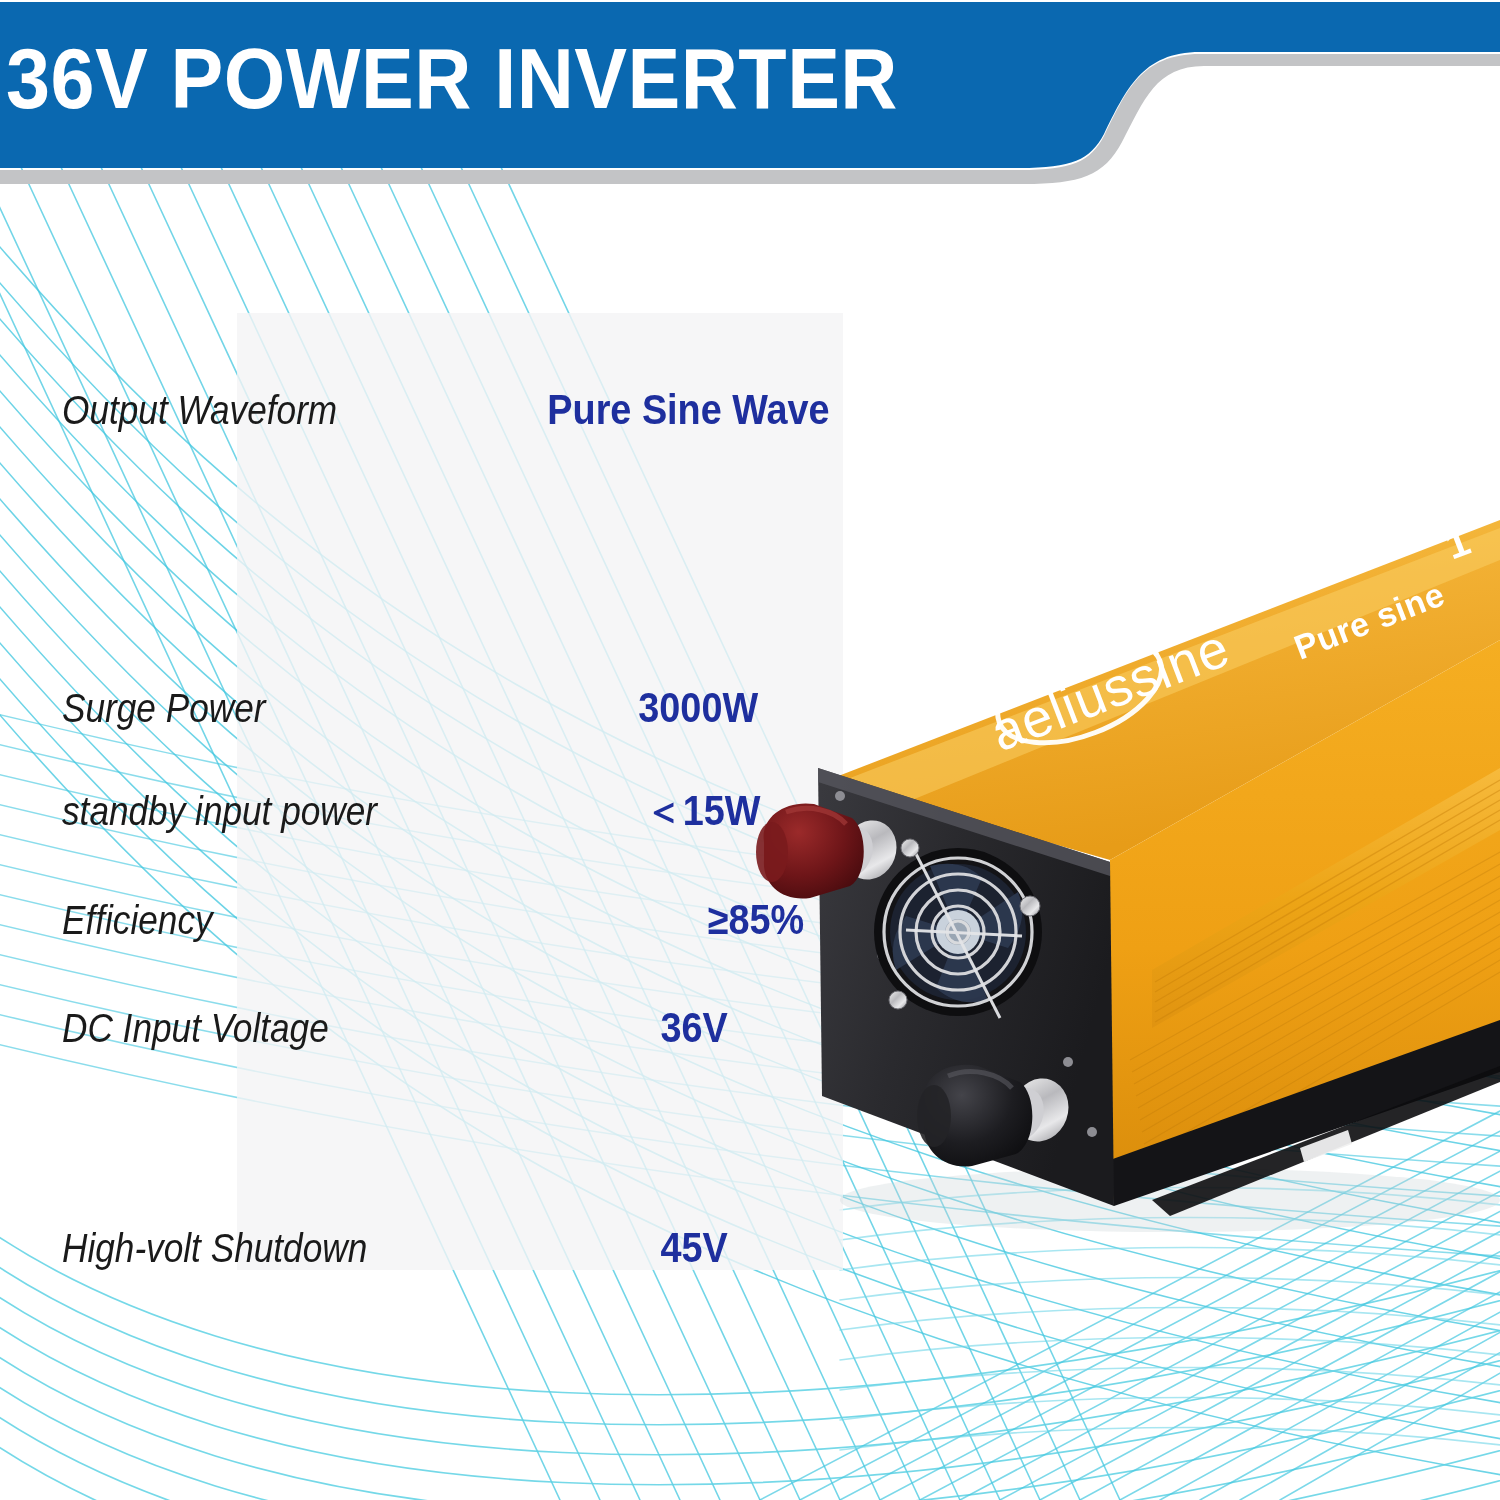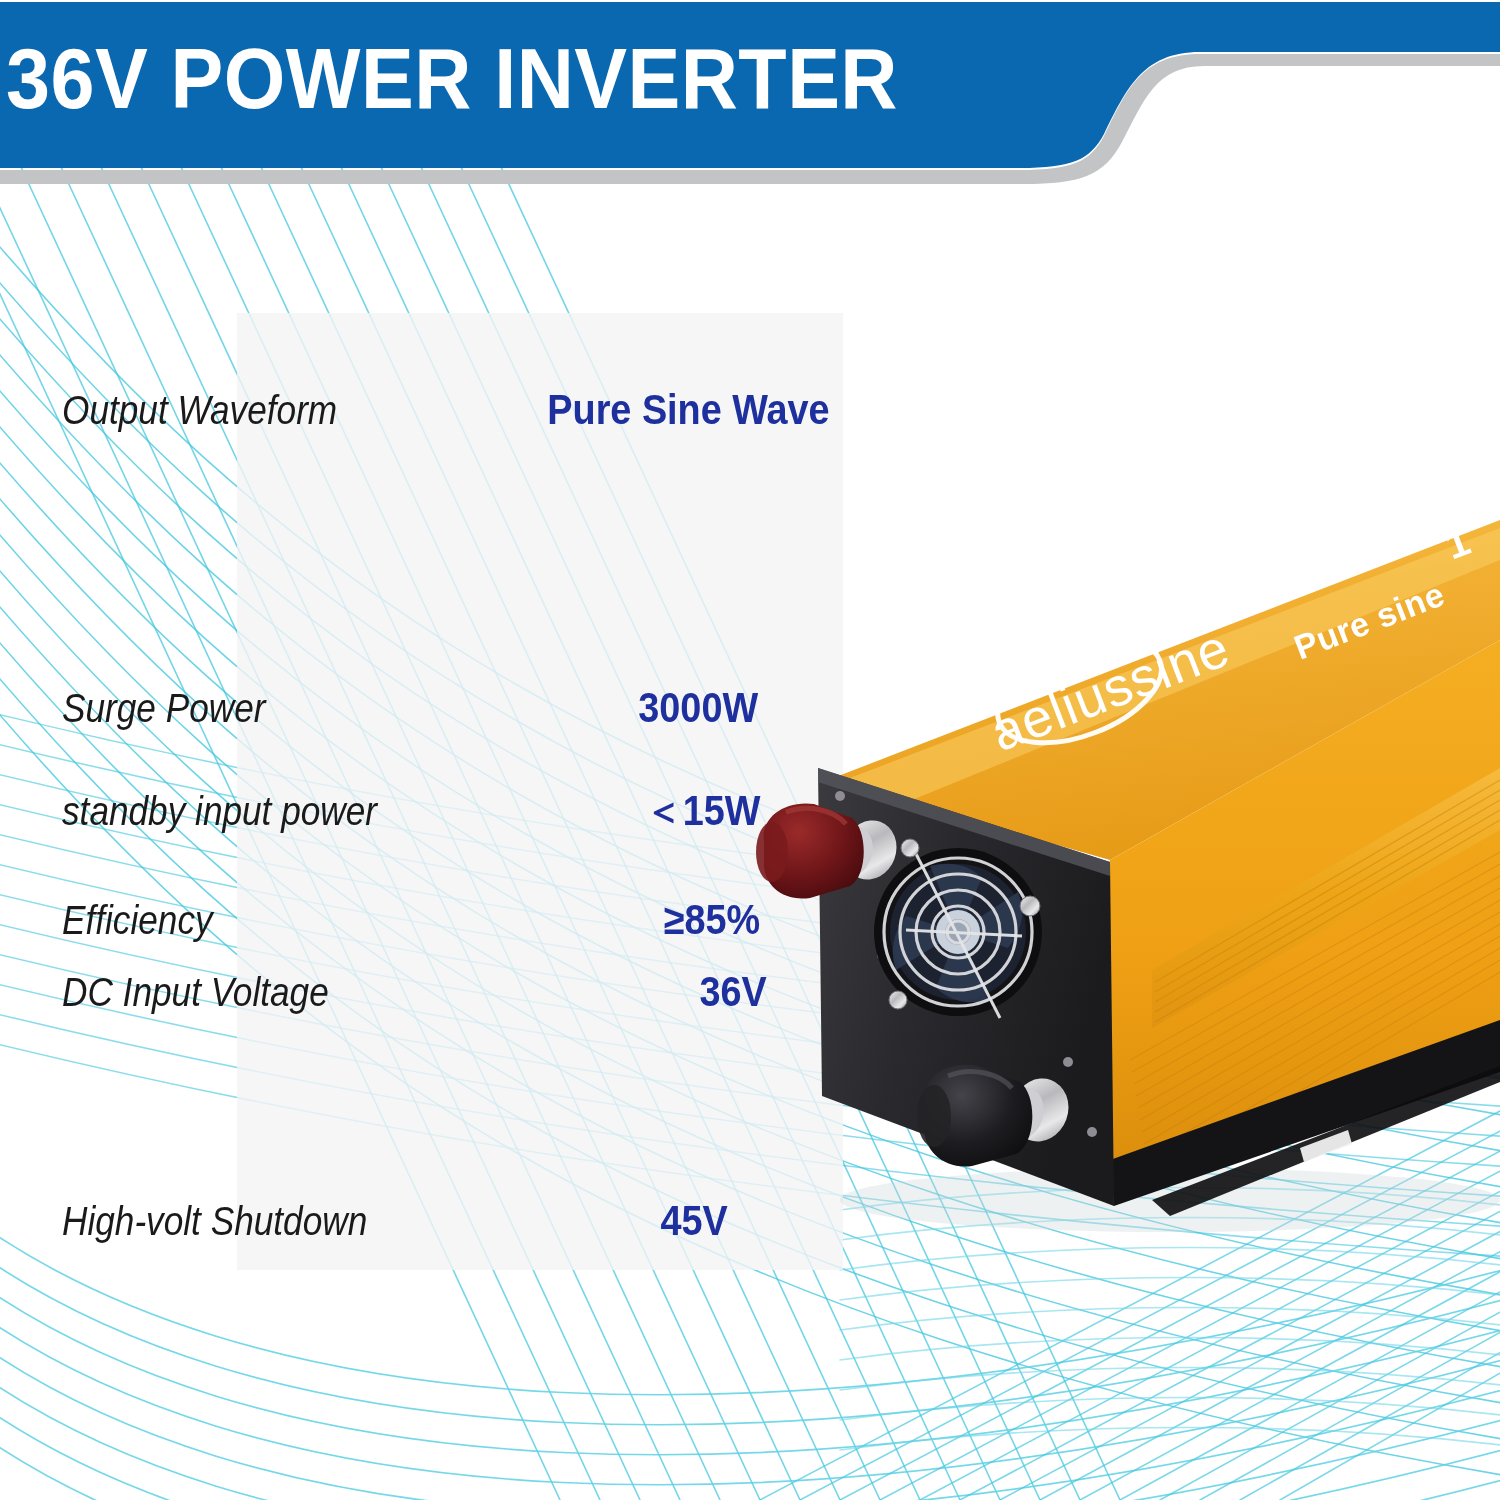--- a/index.html
+++ b/index.html
@@ -356,31 +356,31 @@
     <div class="spec-row" style="top:360px;">
       <span class="spec-label">Surge Power</span>
       <span class="spec-value" style="right:142px;">3000W</span>
     </div>
 
     <div class="spec-row" style="top:463px;">
       <span class="spec-label">standby input power</span>
       <span class="spec-value" style="right:140px;">＜15W</span>
     </div>
 
-    <div class="spec-row" style="top:572px;">
+    <div class="spec-row" style="top:572px;padding-left:44px;">
       <span class="spec-label">Efficiency</span>
       <span class="spec-value" style="right:140px;">≥85%</span>
     </div>
 
-    <div class="spec-row" style="top:644px;padding-left:39px;">
+    <div class="spec-row" style="top:680px;">
       <span class="spec-label">DC Input Voltage</span>
       <span class="spec-value" style="right:172px;">36V</span>
     </div>
 
 
-    <div class="spec-row" style="top:873px;">
+    <div class="spec-row" style="top:900px;">
       <span class="spec-label">High-volt Shutdown</span>
       <span class="spec-value" style="right:172px;">45V</span>
     </div>
 
   </div>
 
 </div>
 
 </body></html>

